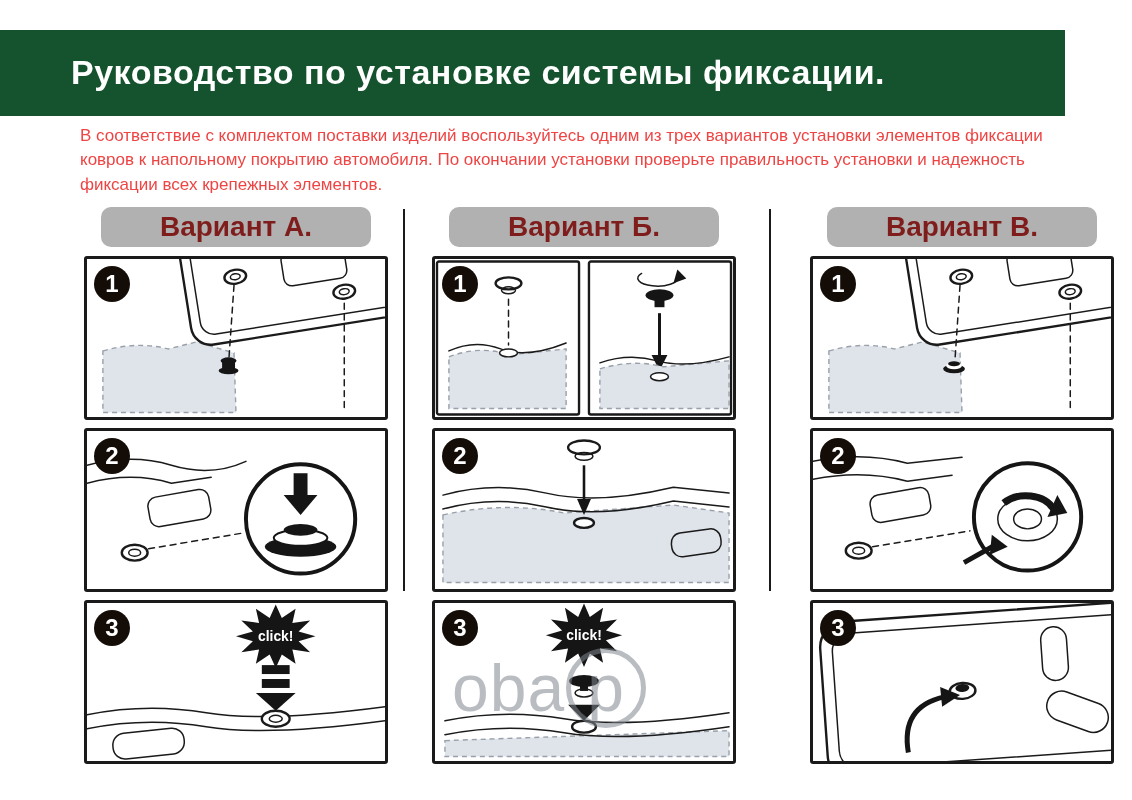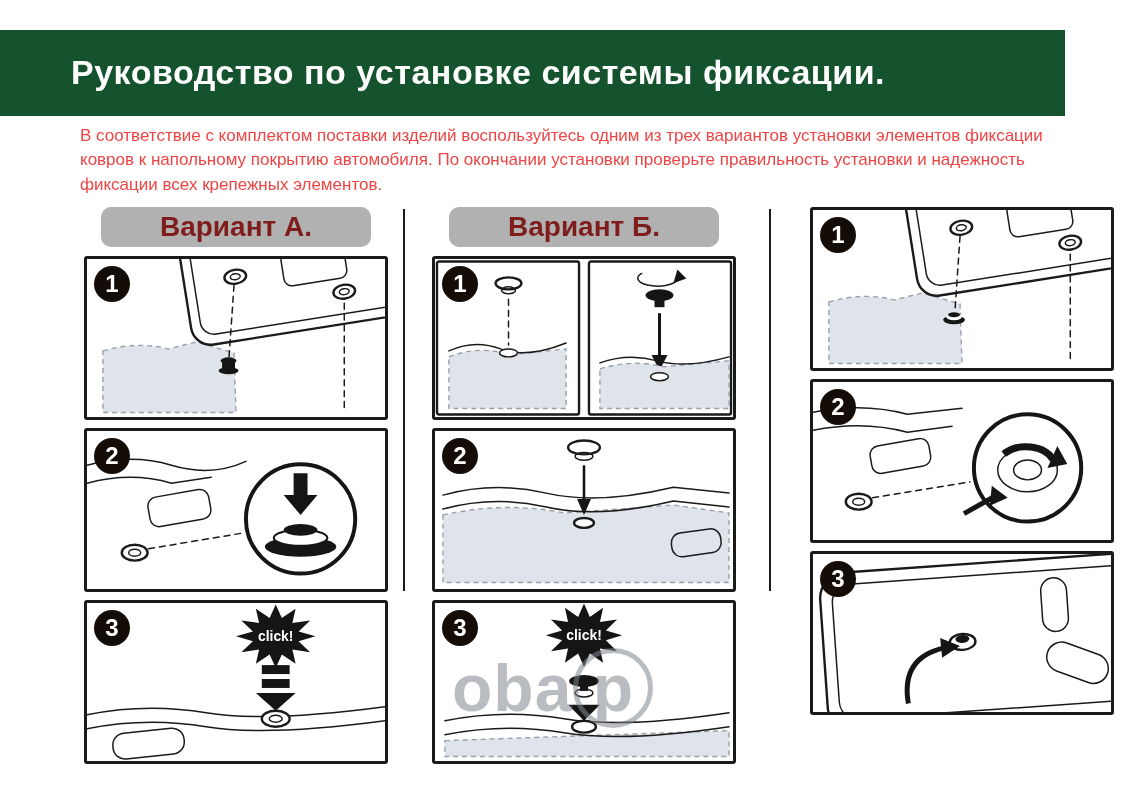--- a/index.html
+++ b/index.html
@@ -17,21 +17,21 @@
   .div-1{left:403px;} .div-2{left:769px;}
   .col-header{width:270px;height:40px;margin:0 auto 9px auto;background:#b1b1b1;
               display:flex;align-items:center;justify-content:center;
               font-size:28px;font-weight:700;color:#7f1d1d;border-radius:10px;}
   .panel{position:relative;width:298px;height:158px;border:3px solid #1a1a1a;border-radius:3px;
          background:#fff;margin:0 0 8px 0;overflow:hidden;}
   .panel svg{display:block;width:298px;height:158px;}
   .badge{position:absolute;top:7px;left:7px;width:36px;height:36px;border-radius:50%;
          background:#140c06;color:#fff;display:flex;align-items:center;justify-content:center;
          font-size:24px;font-weight:700;z-index:2;}
-  .watermark{position:absolute;left:452px;top:648px;font-size:66px;font-weight:700;
+  .watermark{position:absolute;left:452px;top:648px;font-size:66px;font-weight:400;
              color:#80878e;opacity:.55;z-index:5;pointer-events:none;display:flex;
              align-items:center;letter-spacing:1px;}
   .wm-circle{display:inline-flex;width:70px;height:70px;border:5px solid currentColor;
              border-radius:50%;align-items:center;justify-content:center;margin:0 1px;}
   
   .d{stroke:#1a1a1a;fill:none;stroke-width:2.4;stroke-linecap:round;stroke-linejoin:round;}
   .t{stroke:#1a1a1a;fill:none;stroke-width:1.5;stroke-linecap:round;stroke-linejoin:round;}
   .dash{stroke-dasharray:6 5;}
   .gray{fill:#dfe3ea;stroke:#98a0aa;stroke-width:1.4;stroke-dasharray:5 4;}
   .blk{fill:#151515;stroke:none;}
@@ -186,20 +186,23 @@
           <polygon points="134,102 166,102 150,118" class="blk"></polygon>
           <g transform="translate(150,32) scale(1.2,1)">
             <polygon class="blk" points="32,0 18.4,4.9 27.7,16 13.4,13.4 16,27.7 4.9,18.4 0,32 -4.9,18.4 -16,27.7 -13.4,13.4 -27.7,16 -18.4,4.9 -32,0 -18.4,-4.9 -27.7,-16 -13.4,-13.4 -16,-27.7 -4.9,-18.4 0,-32 4.9,-18.4 16,-27.7 13.4,-13.4 27.7,-16 18.4,-4.9"></polygon>
           </g>
           <text x="150" y="37" text-anchor="middle" class="click-txt">click!</text>
         </svg>
       </div>
     </section>
 
     <section class="col col-c">
+      <div class="col-header">
+        <span>Вариант В.</span>
+      </div>
 
       <div class="panel">
         <div class="badge">1</div>
         <svg viewBox="0 0 300 158">
           <path class="gray" d="M16,92 Q50,82 82,90 L110,83 L148,94 L150,154 L16,154 Z"></path>
           <g transform="rotate(-9 210 30)">
             <rect x="100" y="-50" width="260" height="122" rx="20" class="d wfill"></rect>
             <rect x="110" y="-40" width="240" height="102" rx="14" class="t"></rect>
             <rect x="200" y="-8" width="64" height="34" rx="8" class="t"></rect>
             <ellipse cx="152" cy="8" rx="11" ry="7" class="d wfill"></ellipse>

